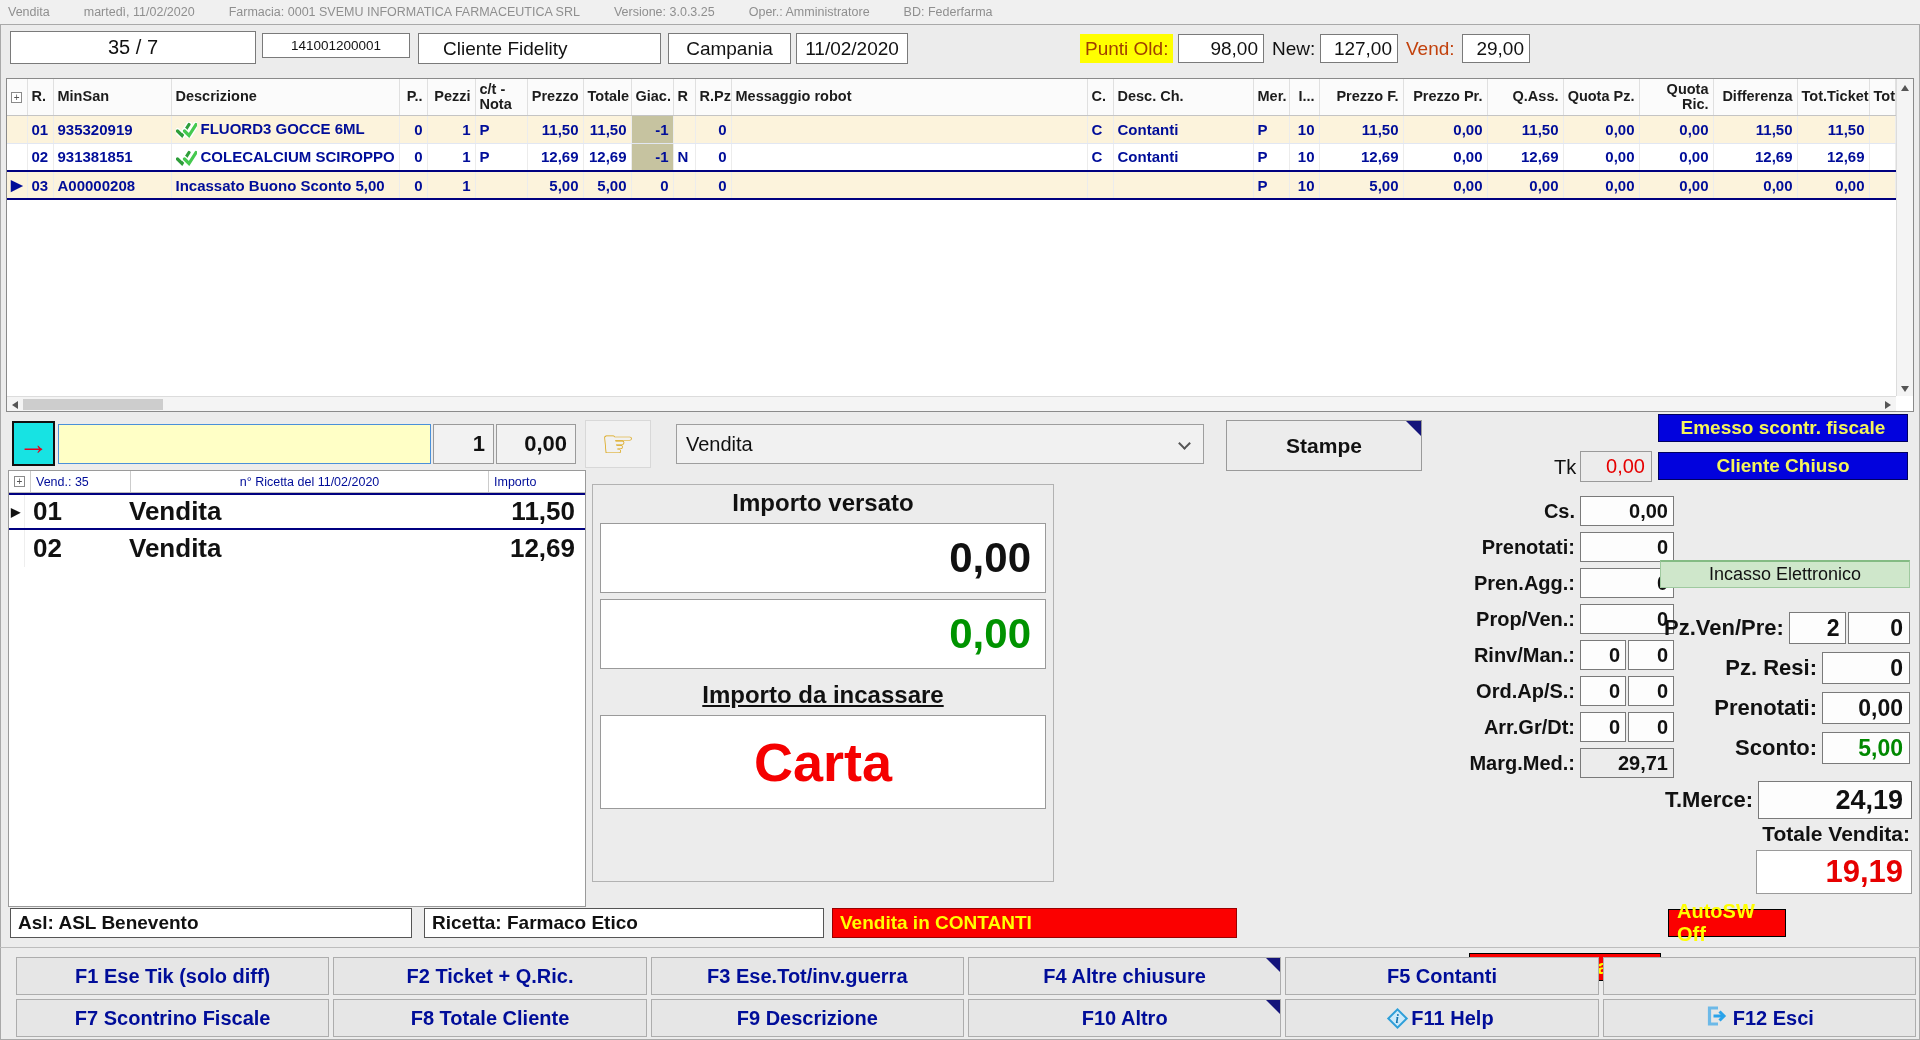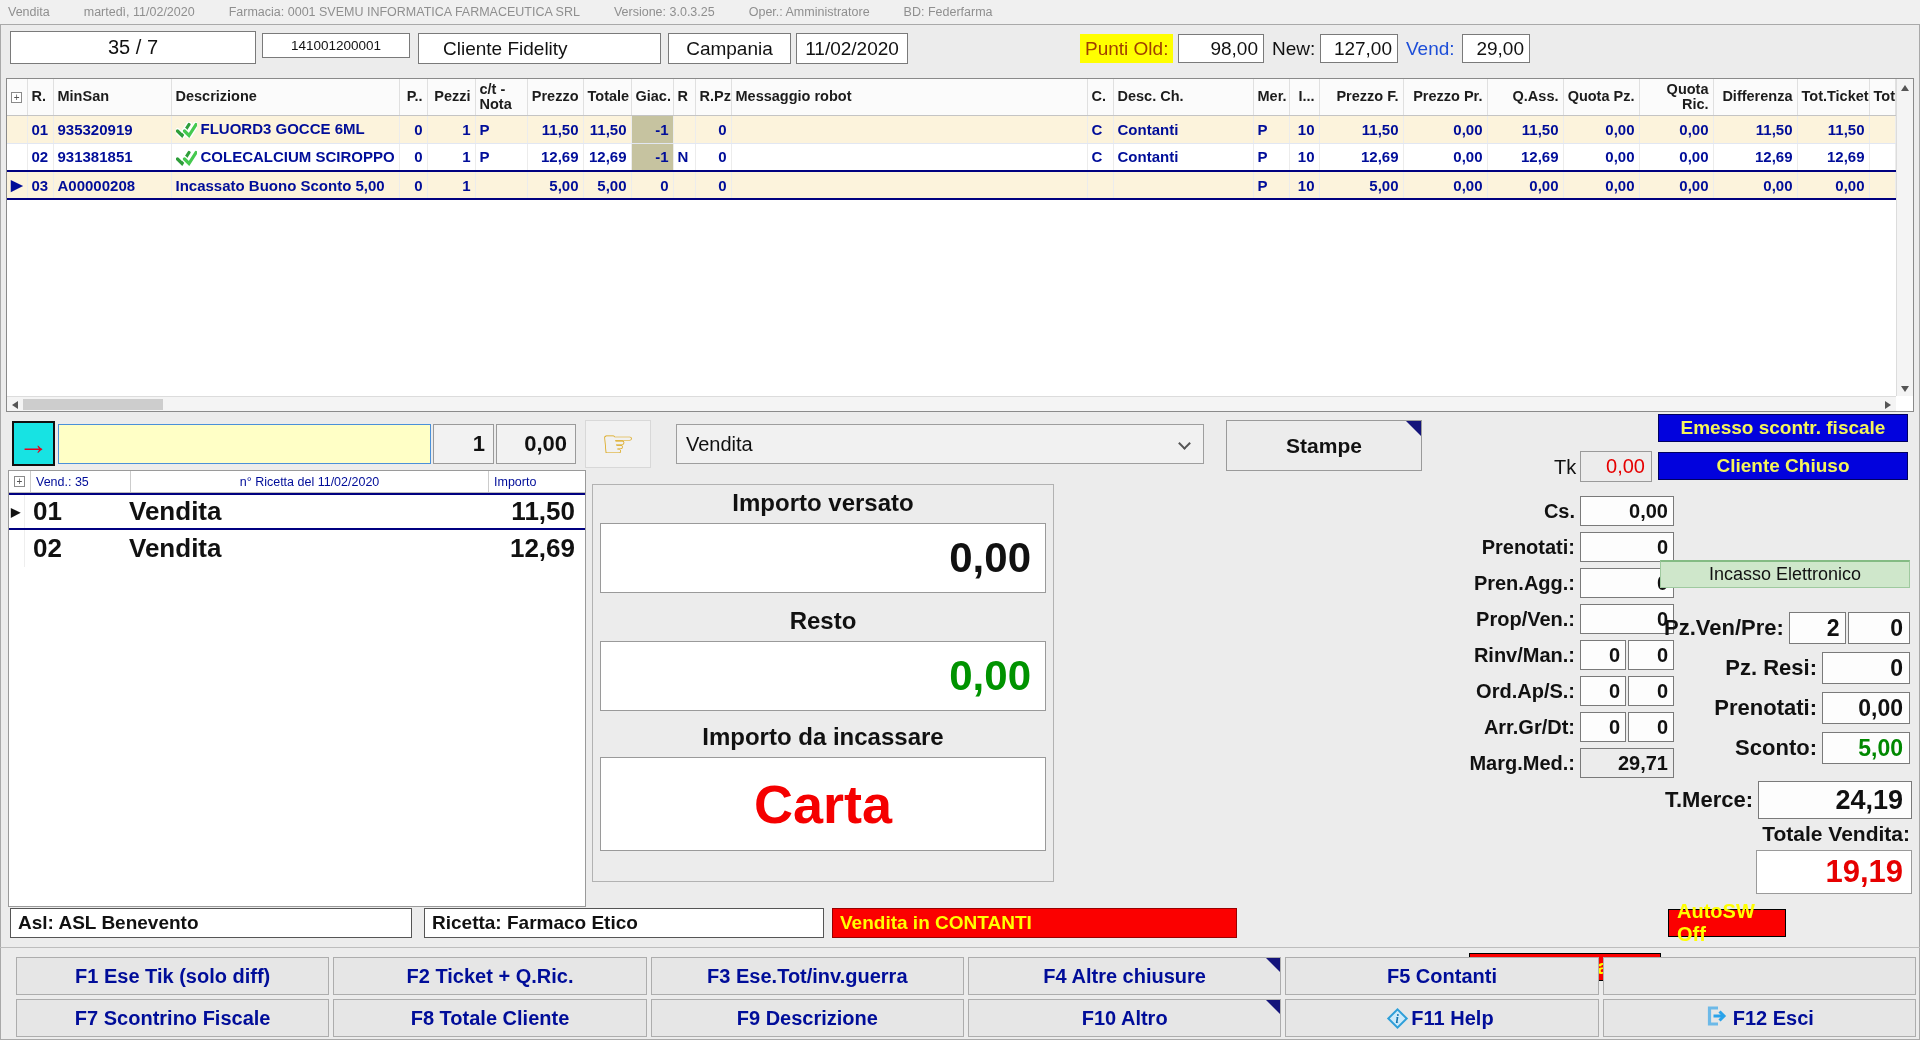--- a/index.html
+++ b/index.html
@@ -26,21 +26,21 @@
   #fidelity-code { left:262px; top:33px; width:148px; height:25px; font-size:13.5px; justify-content:center; }
   #client-name   { left:418px; top:33px; width:243px; height:31px; padding-left:24px; }
   #region-box    { left:668px; top:33px; width:123px; height:31px; justify-content:center; }
   #date-box      { left:796px; top:33px; width:112px; height:31px; justify-content:center; }
   .hlabel { position:absolute; font-size:19px; display:flex; align-items:center; height:29px; }
   #punti-old-label { left:1080px; top:34px; background:var(--highlight-yellow,#ffff00);
     color:var(--punti-label-text,#a04000); padding:0 5px; }
   #punti-old-box { left:1178px; top:34px; width:86px; height:29px; }
   #new-label  { left:1272px; top:34px; color:#111; }
   #new-box    { left:1320px; top:34px; width:78px; height:29px; }
-  #vend-label { left:1406px; top:34px; color:#1d4ed8; }
+  #vend-label { left:1406px; top:34px; color:#c2410c; }
   #vend-box   { left:1462px; top:34px; width:68px; height:29px; }
 
   
   .grid-region { position:absolute; left:6px; top:78px; width:1908px; height:334px;
     background:#fff; border:1px solid #8a8a8a; }
   table.grid { position:absolute; left:0; top:0; width:1888px; border-collapse:collapse; table-layout:fixed; }
   table.grid th { height:36px; background:#fbfbfb; font-size:14.5px; font-weight:bold; color:#1c1c1c;
     border-right:1px solid #e0e0e0; border-bottom:1px solid #c4c4c4; padding:0 4px;
     line-height:1.05; vertical-align:middle; text-align:left; overflow:hidden; }
   table.grid td { height:28px; font-size:15px; font-weight:bold; color:var(--navy-text,#000d99);
@@ -116,21 +116,21 @@
   .receipt-row.sel { border-top:2px solid #000080; border-bottom:2px solid #000080; }
   .rr-mark { width:16px; font-size:12px; color:#111; padding-left:2px; border-right:1px solid #eee; height:100%; display:flex; align-items:center; }
   .rr-n { width:66px; padding-left:8px; }
   .rr-desc { flex:1; padding-left:38px; }
   .rr-imp { width:110px; text-align:right; padding-right:10px; }
 
   
   .payment { position:absolute; left:592px; top:484px; width:462px; height:398px; background:#ececec;
     border:1px solid #b2b2b2; }
   .pay-label { text-align:center; font-size:24px; font-weight:bold; color:#111; }
-  #lbl-versato { margin-top:4px; } #lbl-resto { margin-top:14px; } #lbl-incassare { margin-top:12px; }
+  #lbl-versato { margin-top:4px; } #lbl-resto { margin-top:14px; } #lbl-incassare { margin-top:12px;text-decoration:underline; }
   .pay-box { margin:6px auto 0; width:446px; height:70px; background:#fff; border:1px solid #9a9a9a;
     display:flex; align-items:center; justify-content:flex-end; padding-right:14px;
     font-size:42px; font-weight:bold; }
   #box-versato { color:#111; }
   #box-resto { color:var(--green-value,#009300); }
   #box-incassare { height:94px; justify-content:center; padding-right:0;
     color:#f50000; font-size:54px; }
 
   
   .side-fields { position:absolute; left:1388px; top:496px; width:286px; }
@@ -421,21 +421,20 @@
           <span class="rr-n">02</span>
           <span class="rr-desc">Vendita</span>
           <span class="rr-imp">12,69</span>
         </div>
       </div>
   </div>
 
   <div class="payment">
     <div class="pay-label" id="lbl-versato">Importo versato</div>
     <div class="pay-box" id="box-versato">0,00</div>
-    <div class="pay-label" id="lbl-resto">Resto</div>
     <div class="pay-box" id="box-resto">0,00</div>
     <div class="pay-label" id="lbl-incassare">Importo da incassare</div>
     <div class="pay-box" id="box-incassare">Carta</div>
   </div>
 
   <div class="side-fields" id="side-fields">
       <div class="sf-row">
         <div class="sf-label">Cs.</div>
         <div class="sf-boxes">
           <div class="sf-box">0,00</div>

